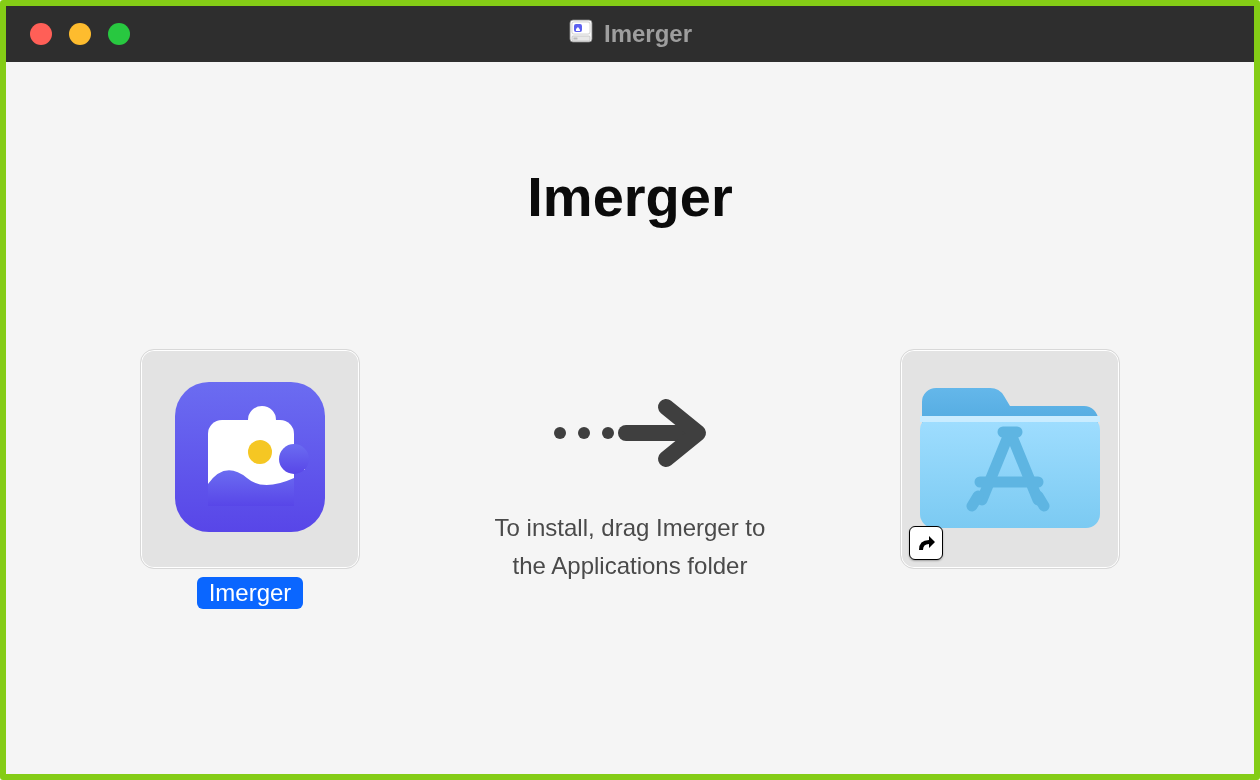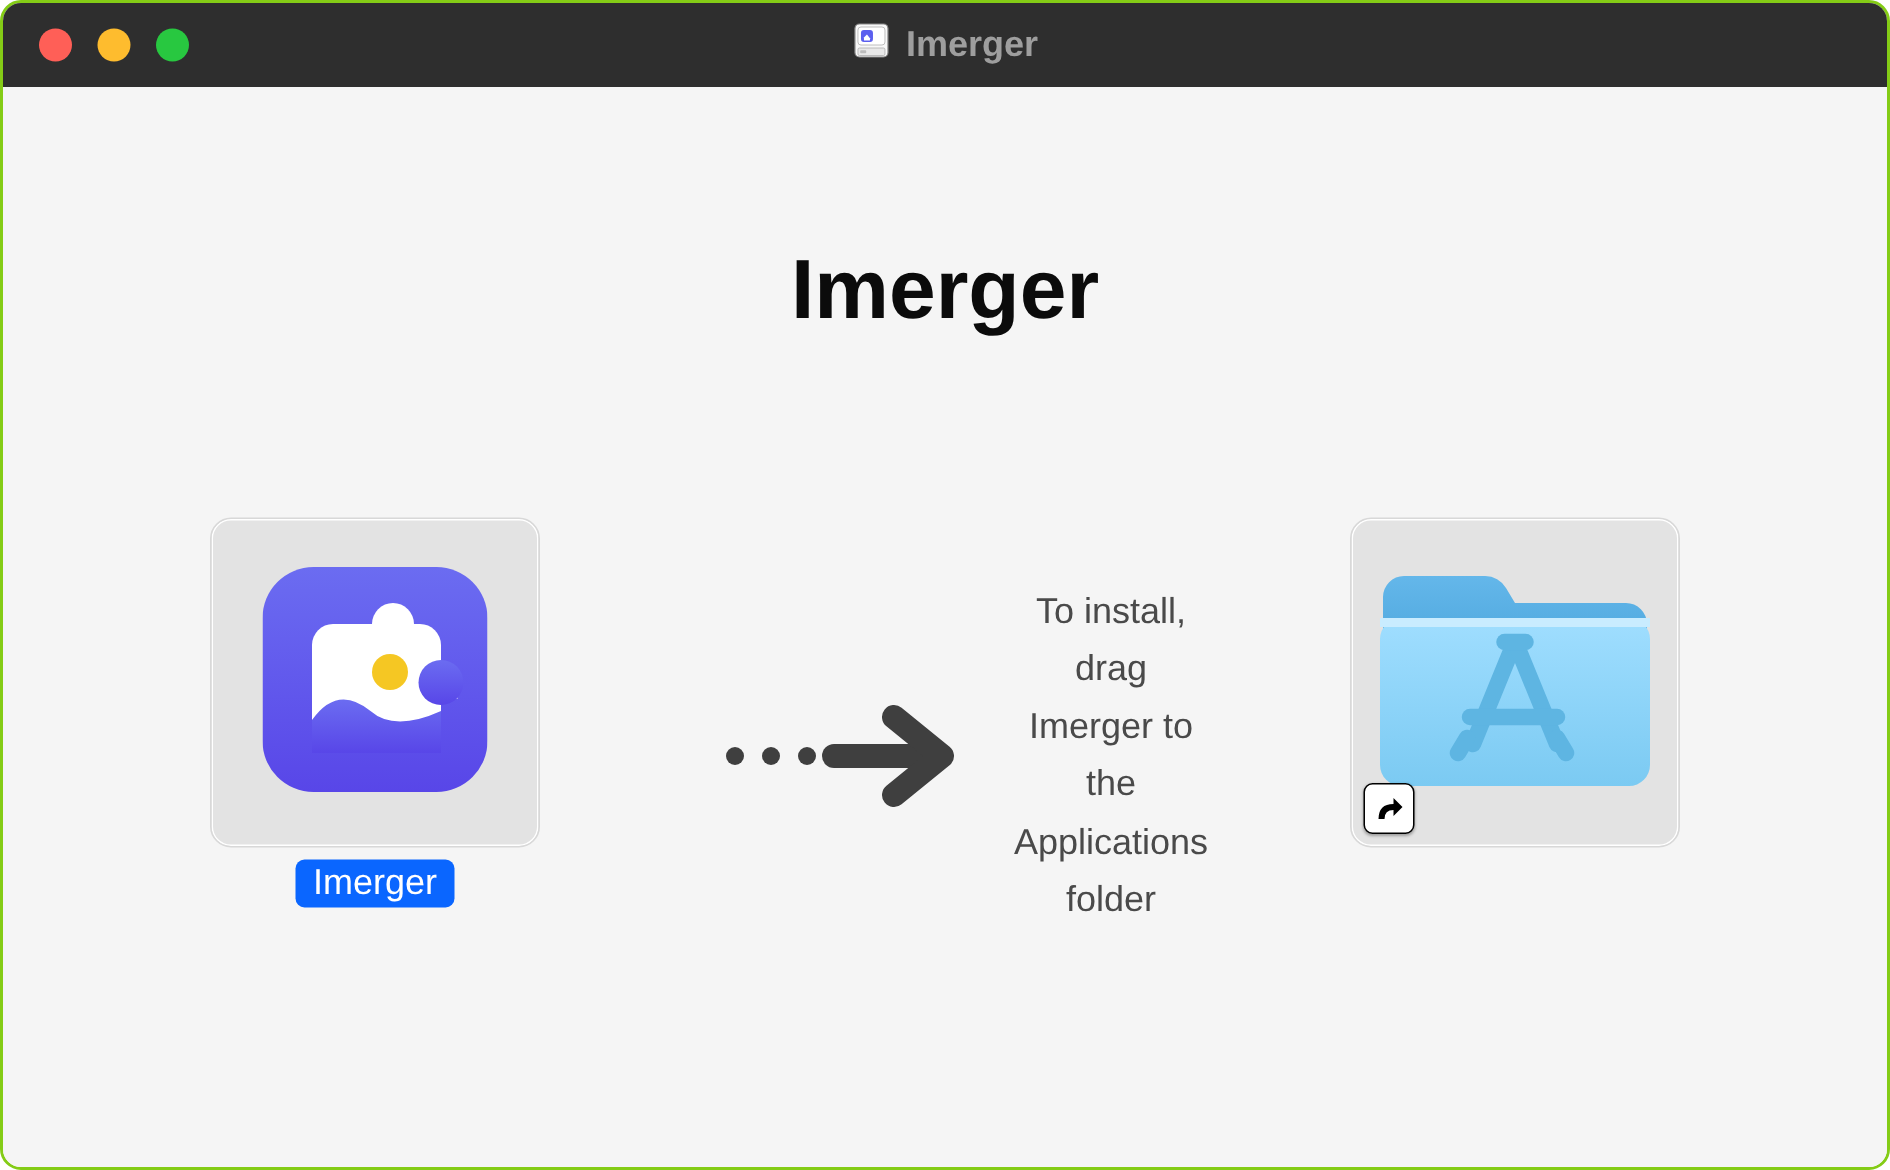--- a/index.html
+++ b/index.html
@@ -7,23 +7,23 @@
       font-family: -apple-system, BlinkMacSystemFont, "Segoe UI", Helvetica, Arial, sans-serif;
       background: #ffffff;
       width: 1260px;
       height: 780px;
       position: relative;
     }
     .window {
       width: 1260px;
       height: 780px;
       background: #f5f5f5;
-      border-radius: 14px;
+      border-radius: 3px;
       overflow: hidden;
-      border: 2px solid #84cc16;
+      border: 6px solid #84cc16;
       position: relative;
     }
     .titlebar {
       height: 56px;
       background: #2e2e2e;
       display: flex;
       align-items: center;
       position: relative;
     }
     .traffic-lights {
@@ -89,20 +89,21 @@
     .label {
       background: #0a66ff;
       color: #fff;
       padding: 2px 12px;
       border-radius: 6px;
       font-size: 24px;
       font-weight: 500;
     }
     .center-col {
       display: flex;
+      flex-direction: column;
       align-items: center;
       gap: 36px;
       width: 300px;
       padding-top: 44px;
     }
     .arrow-block {
       display:flex; align-items:center; justify-content:center;
     }
     .instruction {
       text-align: center;

